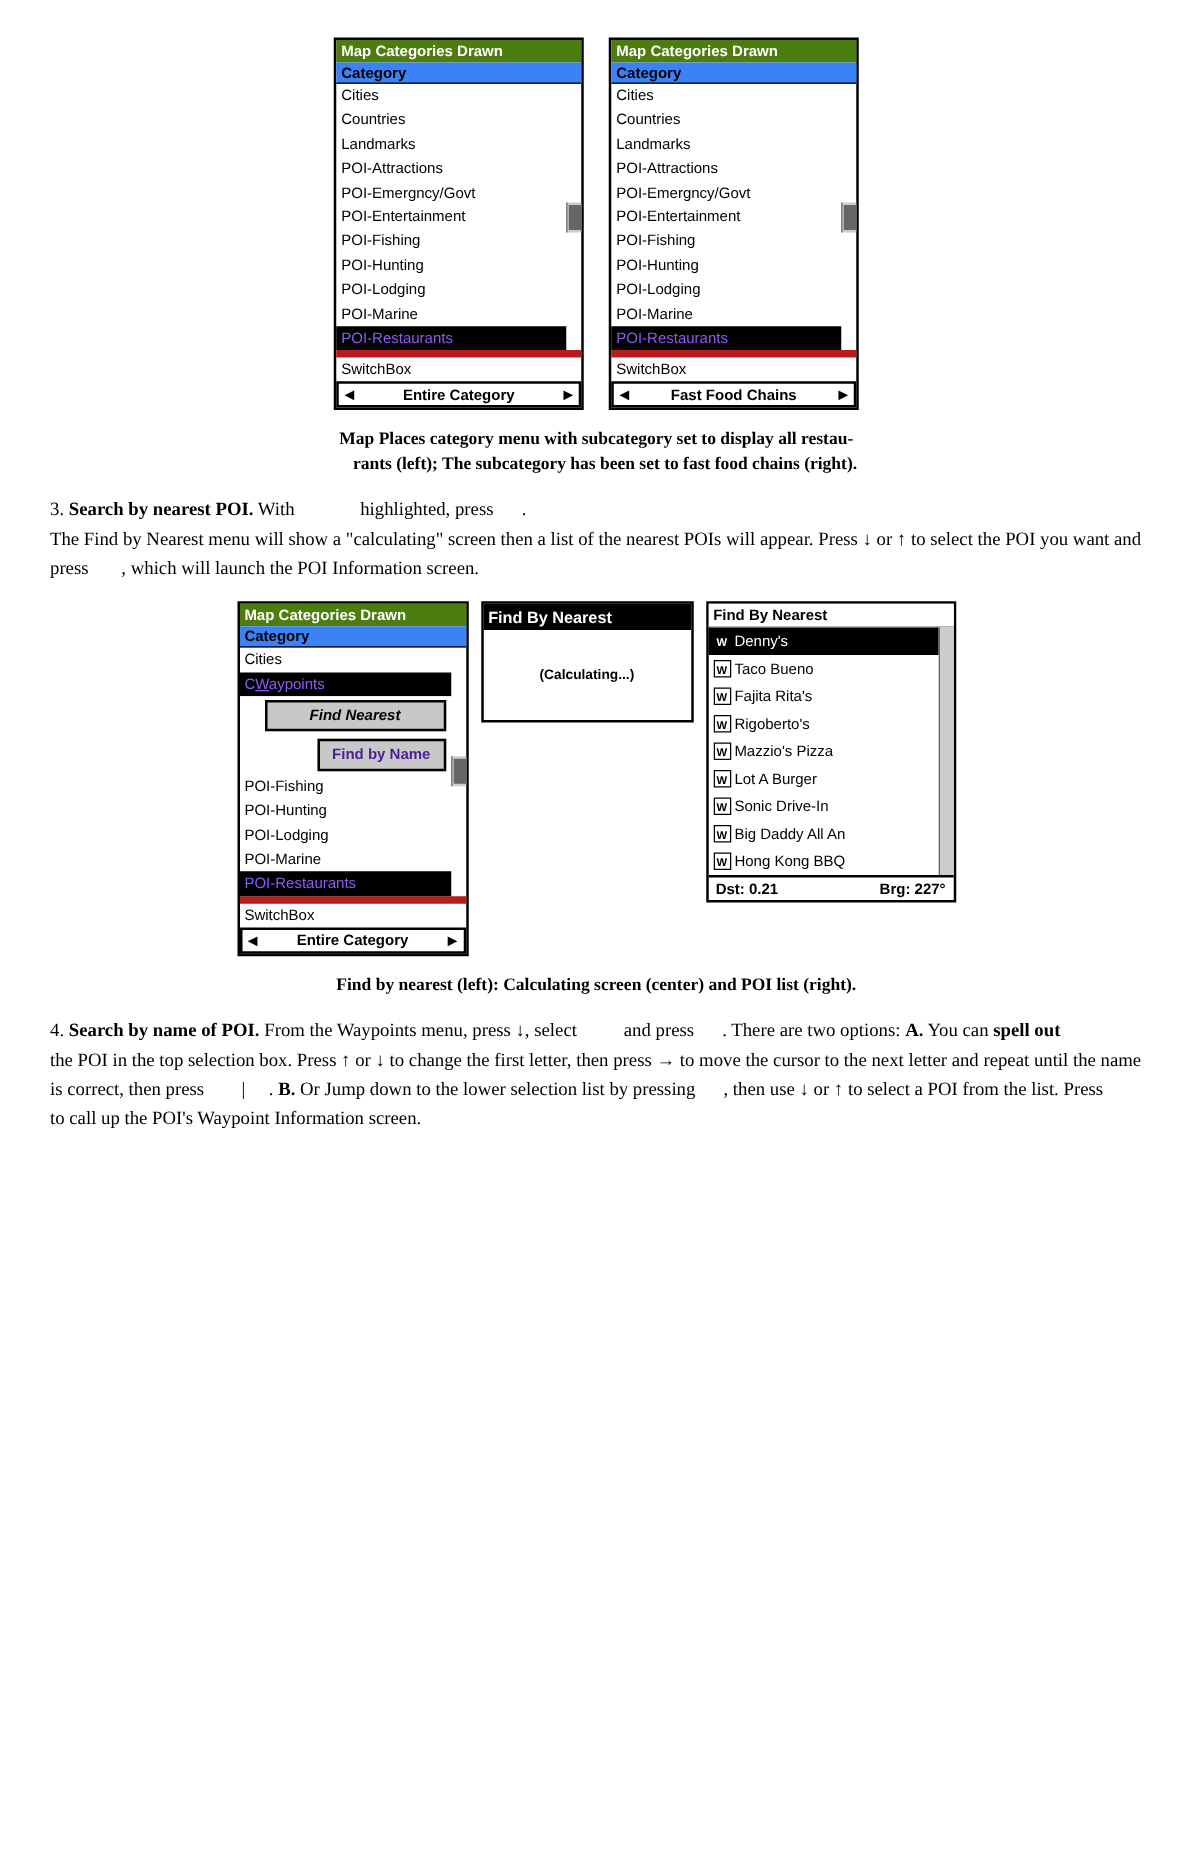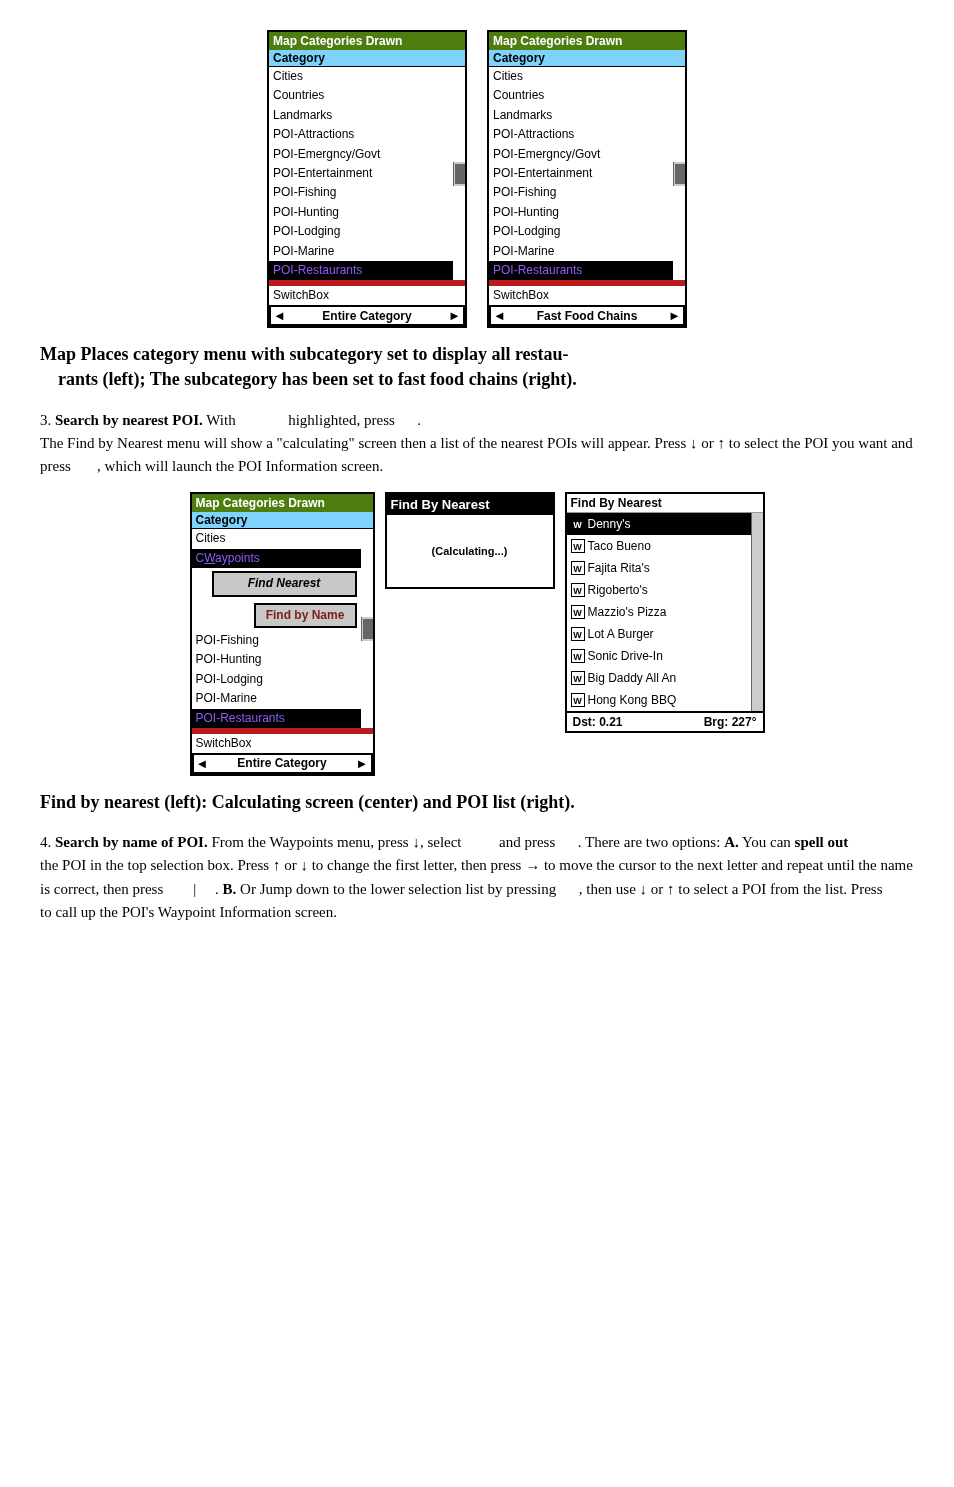--- a/index.html
+++ b/index.html
@@ -39,21 +39,21 @@
       color: #fff;
       font-weight: bold;
       padding: 2px 4px;
       font-size: 12px;
     }
 
     .map-panel .panel-header {
       font-weight: bold;
       padding: 1px 4px;
       border-bottom: 1px solid #000;
-      background: #7dd3fc;
+      background: #3b82f6;
     }
 
     .map-panel .list-item {
       padding: 1px 4px;
       display: block;
       font-size: 12px;
       line-height: 1.45;
     }
 
     .map-panel .list-item.selected {
@@ -104,22 +104,22 @@
     }
 
     .map-panel .nav-arrow {
       font-weight: bold;
       font-size: 13px;
     }
 
     
     .caption {
       font-weight: bold;
-      font-size: 18px;
-      text-align: left;
+      font-size: 14px;
+      text-align: center;
       margin-bottom: 16px;
       line-height: 1.4;
     }
 
     
     .body-text {
       font-size: 15px;
       line-height: 1.55;
       margin-bottom: 14px;
     }
@@ -320,21 +320,21 @@
     <div class="map-panel map-with-buttons" style="width:185px;">
       <div class="panel-title">Map Categories Drawn</div>
       <div class="panel-header">Category</div>
       <div class="scrollbar-area">
         <div class="list-content">
           <span class="list-item">Cities</span>
           <span class="list-item selected">C<span style="text-decoration:underline;">W</span>aypoints</span>
           <span class="list-item" style="padding-left:20px; font-style:italic; background:#fff; color:#000;">
             <div class="btn-row" style="margin:2px 0; padding:2px 6px; font-size:12px; border:2px solid #000; background:#c8c8c8; font-weight:bold;">Find Nearest</div>
           </span>
-          <span class="list-item" style="padding-left:34px; background:#fff; color:#7f1d1d;margin-left:28px;">
+          <span class="list-item" style="padding-left:34px; background:#fff; color:#4c1d95;margin-left:28px;">
             <div class="btn-row" style="margin:2px 0; padding:2px 6px; font-size:12px; border:2px solid #000; background:#c8c8c8; font-weight:bold;">Find by Name</div>
           </span>
           <span class="list-item">POI-Fishing</span>
           <span class="list-item">POI-Hunting</span>
           <span class="list-item">POI-Lodging</span>
           <span class="list-item">POI-Marine</span>
           <span class="list-item selected">POI-Restaurants</span>
         </div>
         <div class="scrollbar">
           <div class="scroll-thumb"></div>

